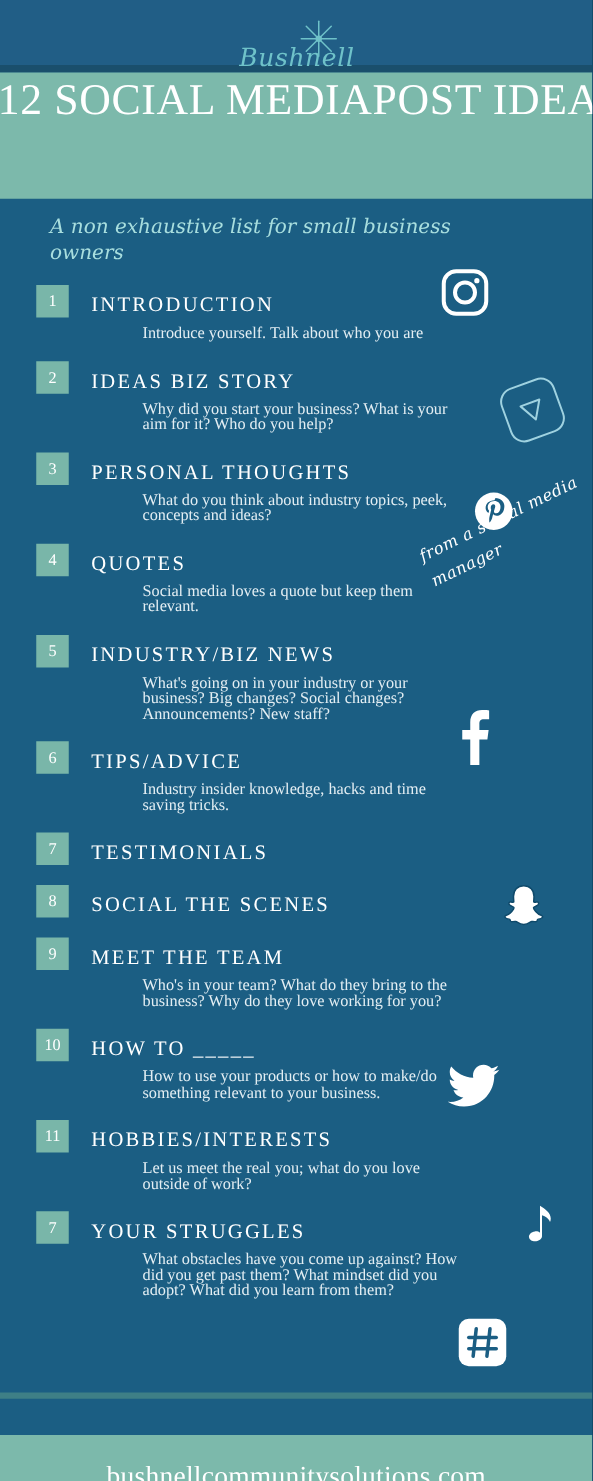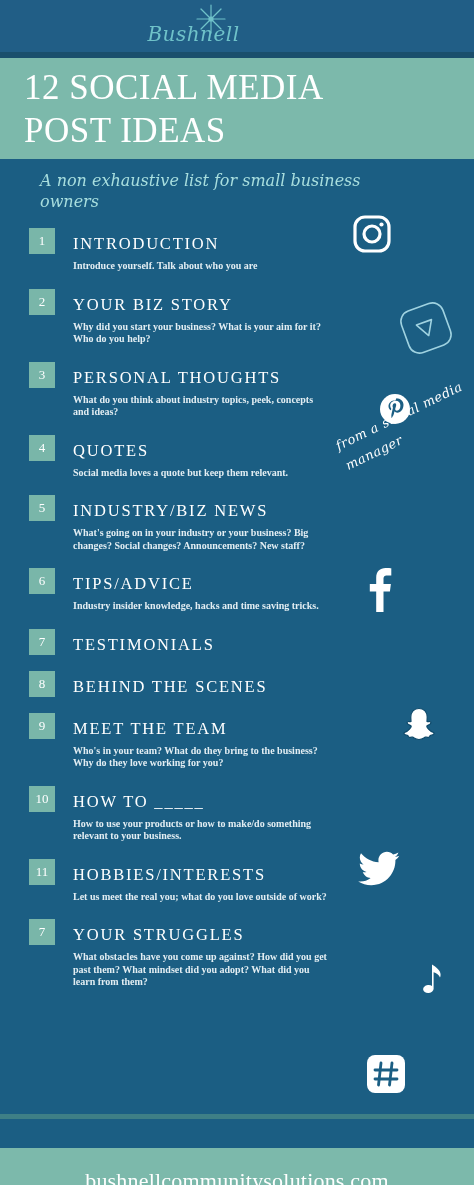--- a/index.html
+++ b/index.html
@@ -24,26 +24,27 @@
     background: #215e86;
   }
   .header-rule {
     position: absolute;
     left: 0; top: 52px;
     width: 474px; height: 6px;
     background: #1a4f6c;
   }
   .logo-wrap {
     position: absolute;
-    left: 0; top: 4px;
+    left: 0; top: 16px;
     width: 387px;
     height: 52px;
     display: flex;
     align-items: flex-end;
     justify-content: center;
+    padding-left: 44px;
   }
   .logo-inner { position: relative; width: 140px; height: 50px; }
   .logo-star {
     position: absolute;
     left: 72px; top: -2px;
     width: 30px; height: 30px;
   }
   .logo-word {
     position: absolute;
     left: 0; top: 16px;
@@ -56,21 +57,20 @@
     letter-spacing: 0.5px;
   }
 
   
   .title-band {
     position: absolute;
     left: 0; top: 58px;
     width: 474px; height: 101px;
     background: #7cb9ab;
     display: flex;
-    flex-direction: column;
     justify-content: center;
     padding-left: 24px;
     box-sizing: border-box;
   }
   .title-line {
     color: #ffffff;
     font-family: "Liberation Serif", serif;
     font-size: 35px;
     line-height: 43px;
     letter-spacing: 0.5px;
@@ -110,26 +110,25 @@
     font-family: "Liberation Serif", serif;
     font-size: 16.5px;
     letter-spacing: 1.8px;
     margin-left: 18px;
     margin-top: 6px;
     white-space: nowrap;
   }
   .item-desc {
     color: #e3eef3;
     font-family: "Liberation Serif", serif;
-    font-size: 10px;
+    font-size: 13px;
     line-height: 12.5px;
-    margin-left: 73px;
+    margin-left: 114px;
     margin-top: 6px;
     max-width: 258px;
-    font-weight: bold;
   }
   .item-gap { height: 16px; }
 
   
   .note {
     position: absolute;
     left: 332px; top: 437px;
     width: 150px;
     color: #ffffff;
     font-family: "DejaVu Serif", serif;
@@ -257,21 +256,21 @@
         <div class="badge">1</div>
         <div class="item-title">INTRODUCTION</div>
       </div>
       <div class="item-desc">Introduce yourself. Talk about who you are</div>
     </div>
     <div class="item-gap"></div>
 
     <div class="item">
       <div class="item-head">
         <div class="badge">2</div>
-        <div class="item-title">YOUR BIZ STORY</div>
+        <div class="item-title">IDEAS BIZ STORY</div>
       </div>
       <div class="item-desc">Why did you start your business? What is your aim for it? Who do you help?</div>
     </div>
     <div class="item-gap"></div>
 
     <div class="item">
       <div class="item-head">
         <div class="badge">3</div>
         <div class="item-title">PERSONAL THOUGHTS</div>
       </div>
@@ -310,21 +309,21 @@
       <div class="item-head">
         <div class="badge">7</div>
         <div class="item-title">TESTIMONIALS</div>
       </div>
     </div>
     <div class="item-gap"></div>
 
     <div class="item">
       <div class="item-head">
         <div class="badge">8</div>
-        <div class="item-title">BEHIND THE SCENES</div>
+        <div class="item-title">SOCIAL THE SCENES</div>
       </div>
     </div>
     <div class="item-gap"></div>
 
     <div class="item">
       <div class="item-head">
         <div class="badge">9</div>
         <div class="item-title">MEET THE TEAM</div>
       </div>
       <div class="item-desc">Who's in your team? What do they bring to the business? Why do they love working for you?</div>

